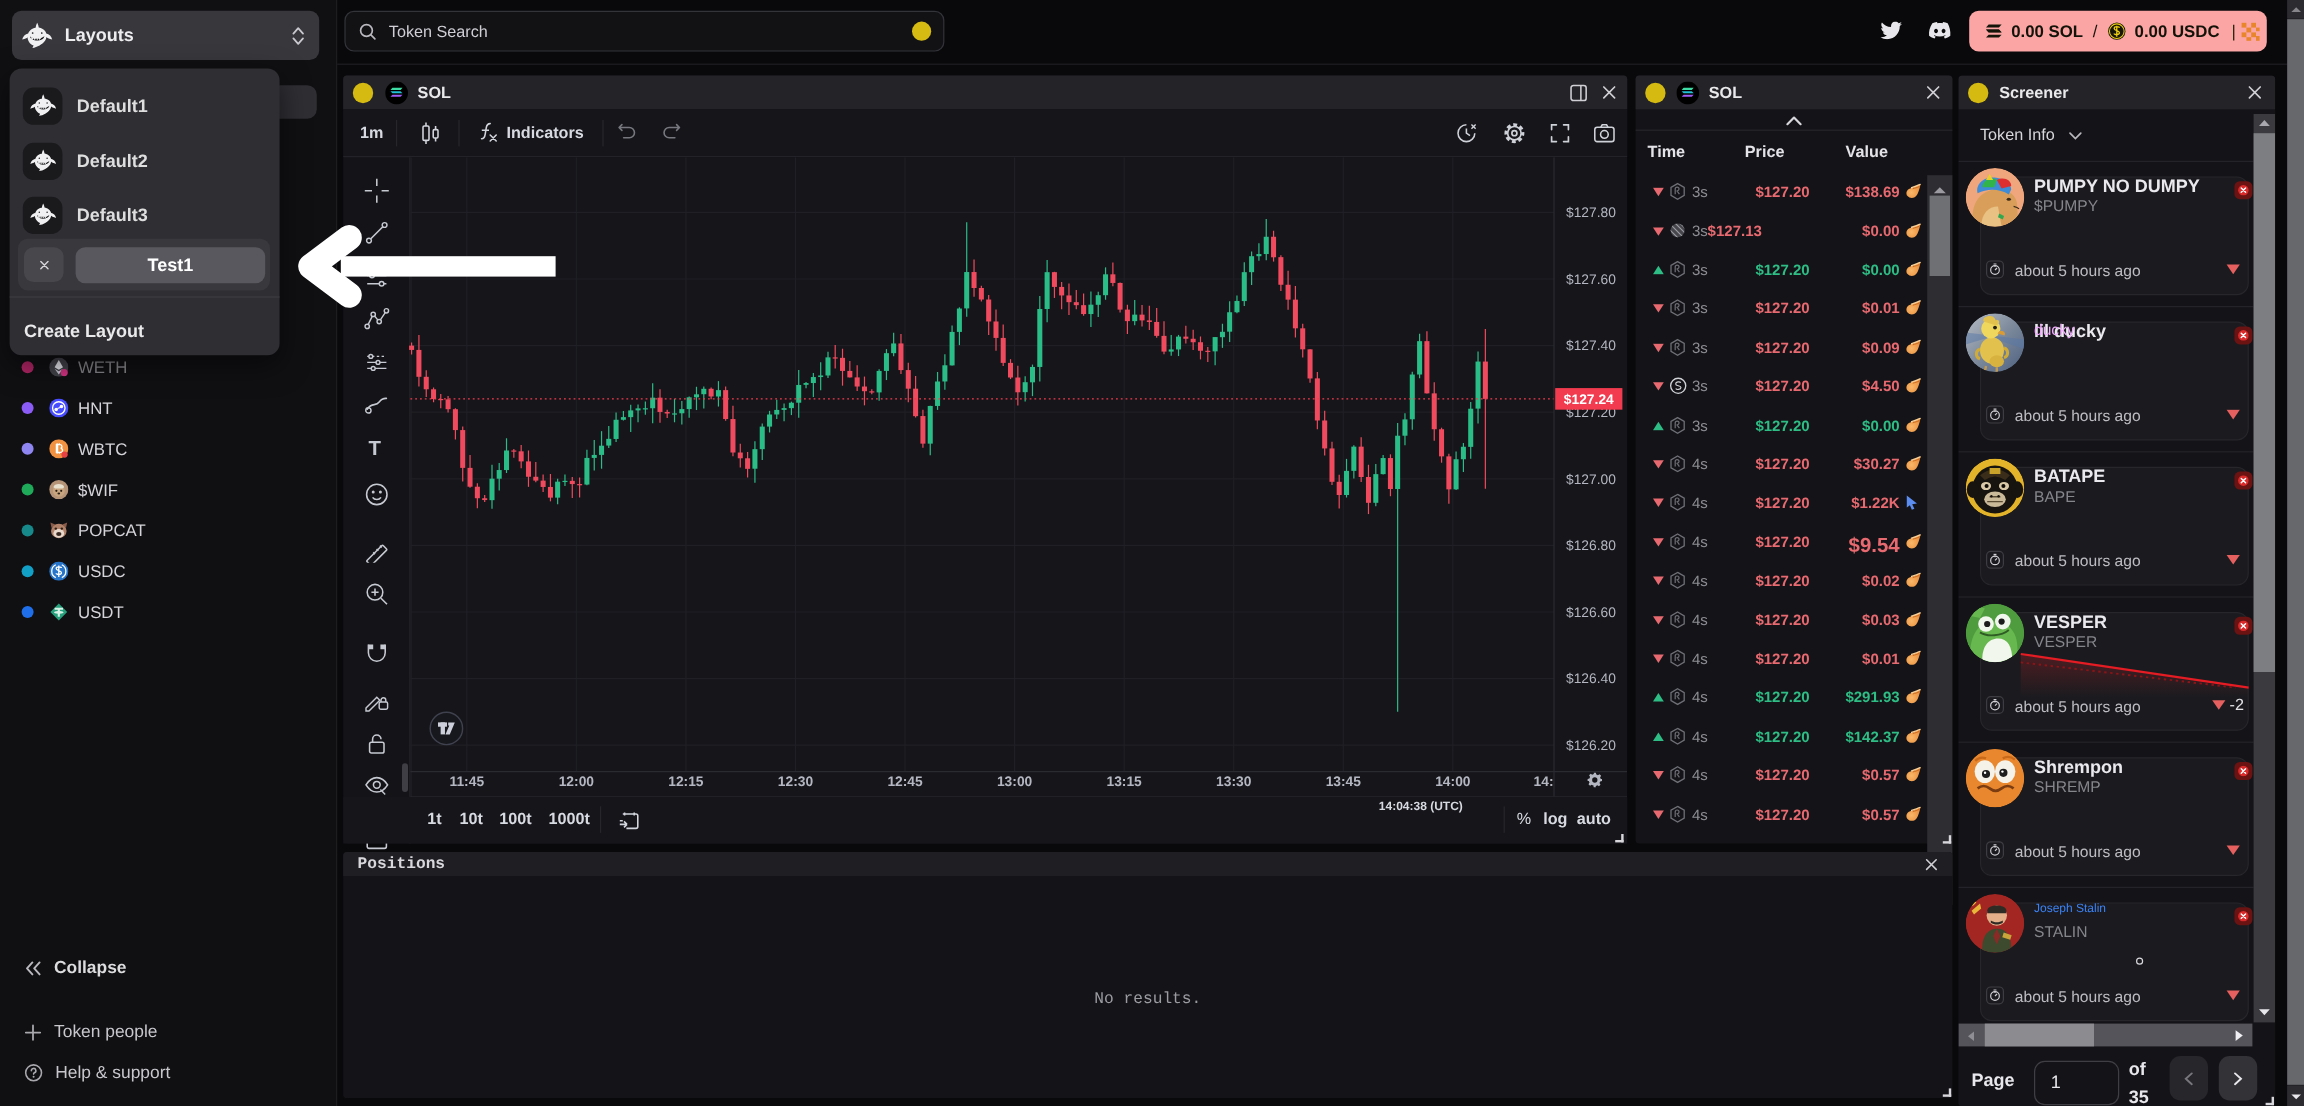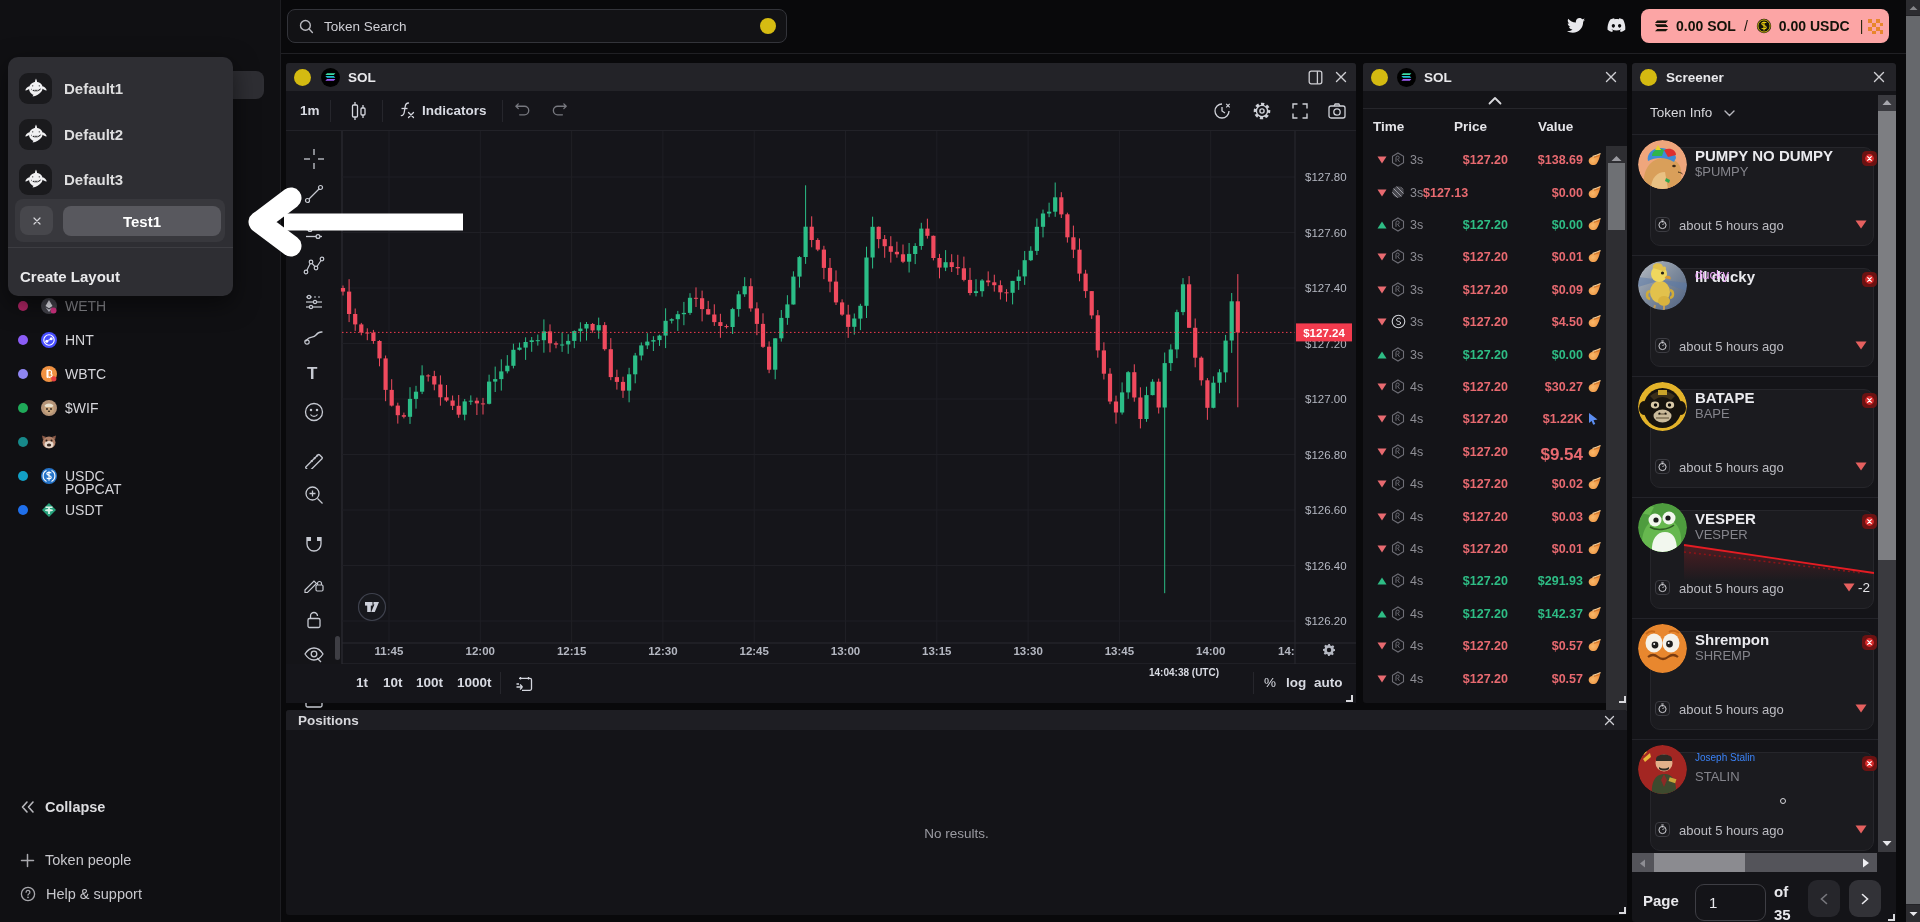--- a/index.html
+++ b/index.html
@@ -82,21 +82,21 @@
         <svg width="16" height="16" viewBox="0 0 16 16">
           <path d="M2 6 L1 1.5 L5 3 Z" fill="#8a5a48"></path>
           <path d="M14 6 L15 1.5 L11 3 Z" fill="#8a5a48"></path>
           <ellipse cx="8" cy="8.5" rx="6.5" ry="6" fill="#b08068"></ellipse>
           <ellipse cx="8" cy="10.5" rx="4.5" ry="3.6" fill="#e8d8cc"></ellipse>
           <ellipse cx="8" cy="11" rx="2.2" ry="1.6" fill="#3a2a22"></ellipse>
           <circle cx="5.5" cy="6.5" r="1" fill="#2a1d16"></circle>
           <circle cx="10.5" cy="6.5" r="1" fill="#2a1d16"></circle>
         </svg>
       </div>
-<span class="abs" style="left:65px;top:2px;color:#d4d4d9;font-size:14px;font-weight:500;margin-top:47px;">POPCAT</span>
+<span class="abs" style="left:65px;top:2px;color:#d4d4d9;font-size:14px;font-weight:500;">POPCAT</span>
 </div>
 <div class="abs" style="left:0;top:465.5px;width:280px;height:20px;">
 <div class="abs" style="left:18px;top:5px;width:10px;height:10px;border-radius:50%;background:#12a0c6;"></div>
 <div class="abs" style="left:41px;top:2px;">
         <svg width="16" height="16" viewBox="0 0 16 16">
           <circle cx="8" cy="8" r="8" fill="#2775ca"></circle>
           <path d="M8 3.2 v9.6 M10.2 5.3 c0-1.1-4.4-1.6-4.4 0.5 0 2.1 4.4 1.3 4.4 3.4 0 2.1-4.4 1.6-4.4 0.5" stroke="#fff" stroke-width="1.1" fill="none"></path>
           <path d="M5.5 2.6 a6 6 0 0 0 0 10.8 M10.5 2.6 a6 6 0 0 1 0 10.8" stroke="#fff" stroke-width="1.1" fill="none"></path>
         </svg>
       </div>
@@ -1271,21 +1271,21 @@
         </div>
 </div>
 <div class="abs" style="left:243px;top:83px;width:21px;height:608px;background:#2e2e32;"></div>
 <svg class="abs" style="left:248px;top:92px;" width="11" height="7" viewBox="0 0 11 7">
         <path d="M0.5 6 L5.5 1 L10.5 6 Z" fill="#9a9aa0"></path>
       </svg>
 <div class="abs" style="left:245px;top:100px;width:17px;height:67px;background:#6e7074;"></div>
 <div class="handle" style="left:256px;top:633px;"></div>
 </div>
 
-<div class="panel" style="left:286px;top:710px;width:1341px;height:205px;">
+<div class="panel" style="left:286px;top:710px;width:1341px;height:205px;font-family:Liberation Mono, monospace;">
   <div class="phead" style="height:20px;background:#1e1e23;">
     <span style="margin-left:12px;color:#d8d8dc;font-size:13.5px;font-weight:700;">Positions</span>
     <svg style="margin-left:auto;margin-right:12px;" width="11" height="11" viewBox="0 0 11 11">
           <path d="M1.5 1.5 L9.5 9.5 M9.5 1.5 L1.5 9.5" stroke="#cfcfd4" stroke-width="1.3" stroke-linecap="round"></path>
         </svg>
   </div>
   <div class="abs" style="left:0;top:116px;width:1341px;text-align:center;color:#9b9ba2;font-size:13.5px;">No results.</div>
   <div class="handle" style="left:1333px;top:197px;"></div>
 </div>
 
@@ -1615,20 +1615,40 @@
         </svg>
       </div>
 <div class="abs" style="left:217px;top:817px;width:32px;height:37px;background:#323237;border-radius:9px;display:flex;align-items:center;justify-content:center;">
 <svg width="8" height="12" viewBox="0 0 8 12">
           <path d="M1.5 1.5 L6.5 6 L1.5 10.5" stroke="#e8e8ec" stroke-width="1.6" fill="none" stroke-linecap="round"></path>
         </svg>
       </div>
 <div class="handle" style="left:256px;top:851px;"></div>
 </div>
 
+<div class="abs" style="left:10px;top:9px;width:256px;height:41px;background:#37373c;border-radius:8px;display:flex;align-items:center;">
+<div style="margin-left:7px;">
+        <svg width="28" height="28" viewBox="0 0 28 28">
+          <g fill="#f0f0f2">
+<path d="M14 3 C13 5 12.6 6.5 12.8 8 L15.2 8 C15.4 6.5 15 5 14 3 Z"></path>
+<path d="M14 7 C9.5 7 6.5 10 6 14 C5.5 17.5 8 21 11 22 L10 24 C14 23.4 18.5 21 20.8 17.5 C22.5 14.8 22 10.5 19.5 8.8 C17.8 7.5 16 7 14 7 Z"></path>
+<path d="M6.5 12 C4 12.5 2 14.5 1.5 17 C4 16.5 6 15.5 7.5 14 Z"></path>
+<path d="M21.5 12 C24 12.5 26 14.5 26.5 17 C24 16.5 22 15.5 20.5 14 Z"></path>
+</g>
+<path d="M8 14.5 C9 19 19 19 20 14.2 C18 15.6 16.5 16 14 16 C11.5 16 10 15.7 8 14.5 Z" fill="#17171a"></path>
+<path d="M9 16.2 l1 1.2 1-1.6 1 1.8 1-1.9 1 1.9 1-1.8 1 1.6 1-1.3 0.9-1.3 c-2.5 1.3-5.5 1.4-8.8 0.1 Z" fill="#f0f0f2"></path>
+<circle cx="10.2" cy="11.5" r="0.7" fill="#17171a"></circle>
+          <circle cx="17.8" cy="11.5" r="0.7" fill="#17171a"></circle>
+</svg>
+      </div>
+<span style="margin-left:9px;color:#ededf0;font-size:15px;font-weight:700;">Layouts</span>
+<svg style="margin-left:auto;margin-right:12px;" width="11" height="16" viewBox="0 0 11 16">
+        <path d="M1.5 6 L5.5 1.5 L9.5 6 M1.5 10 L5.5 14.5 L9.5 10" stroke="#c8c8ce" stroke-width="1.5" fill="none" stroke-linecap="round" stroke-linejoin="round"></path>
+      </svg>
+</div>
 
 <div class="abs" style="left:8px;top:57px;width:225px;height:239px;background:#2e2e33;border-radius:10px;box-shadow:0 8px 24px rgba(0,0,0,0.5);"></div>
 <div class="abs" style="left:19px;top:72.6px;width:33px;height:31px;background:#1a1a1d;border-radius:9px;display:flex;align-items:center;justify-content:center;">
       <svg width="24" height="24" viewBox="0 0 28 28">
         <g fill="#f0f0f2">
 <path d="M14 3 C13 5 12.6 6.5 12.8 8 L15.2 8 C15.4 6.5 15 5 14 3 Z"></path>
 <path d="M14 7 C9.5 7 6.5 10 6 14 C5.5 17.5 8 21 11 22 L10 24 C14 23.4 18.5 21 20.8 17.5 C22.5 14.8 22 10.5 19.5 8.8 C17.8 7.5 16 7 14 7 Z"></path>
 <path d="M6.5 12 C4 12.5 2 14.5 1.5 17 C4 16.5 6 15.5 7.5 14 Z"></path>
 <path d="M21.5 12 C24 12.5 26 14.5 26.5 17 C24 16.5 22 15.5 20.5 14 Z"></path>
 </g>

